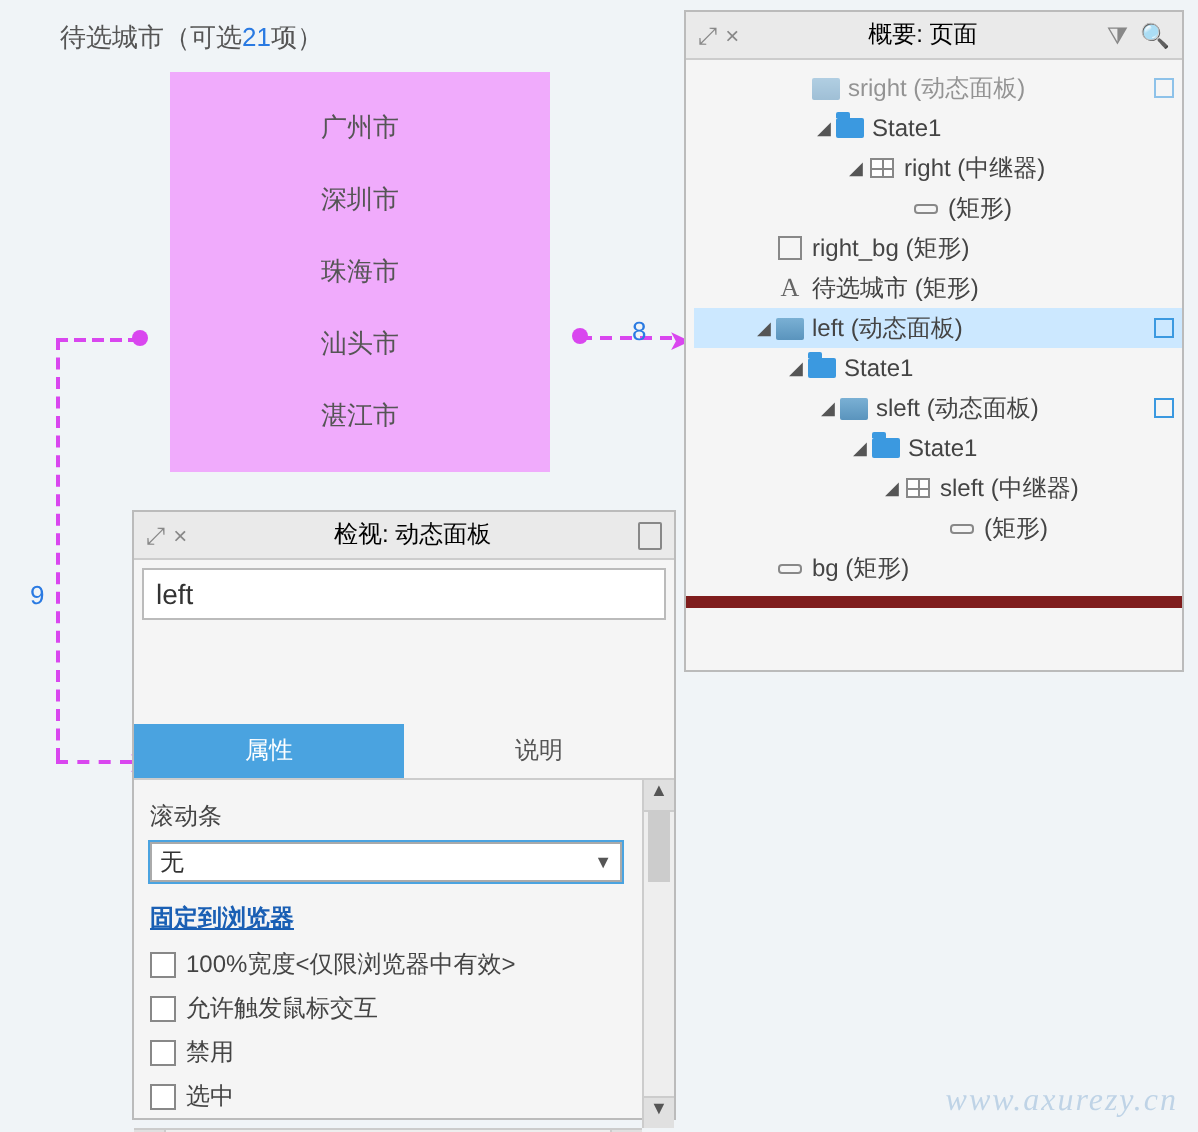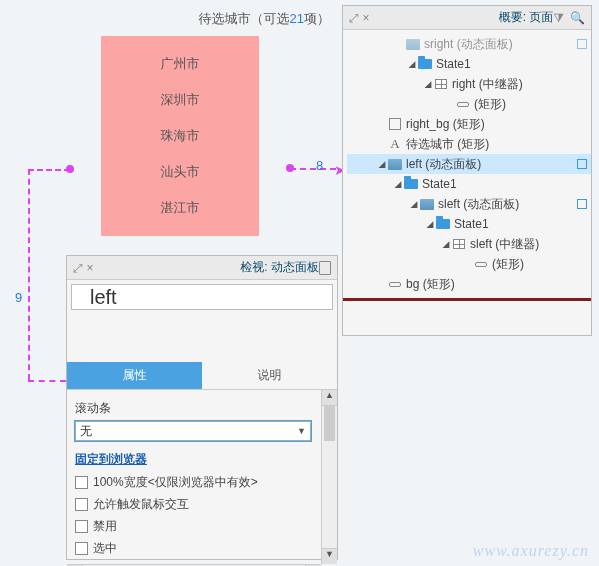--- a/index.html
+++ b/index.html
@@ -1,64 +1,64 @@
 <!DOCTYPE html>
 <html><head>
 <meta charset="utf-8">
 <style>
 * { box-sizing: border-box; margin: 0; padding: 0; font-family: "Microsoft YaHei", sans-serif; }
 body { width: 599px; height: 566px; background: #f0f4f7; position: relative; font-size: 12px; }
 
 .canvas { position: absolute; left: 30px; top: 10px; width: 300px; }
-.title-row { text-align: right; font-size: 13px; color: #555; margin-bottom: 8px; }
+.title-row { text-align: left; font-size: 13px; color: #555; margin-bottom: 8px; }
 .title-row .num { color: #2a7ae2; }
-.green-box { background: #fca5a5; width: 158px; margin: 0 auto; padding: 10px 0; }
+.green-box { background: #f0abfc; width: 190px; margin: 0 auto; padding: 10px 0; }
 .city-item { text-align: center; color: #555; font-size: 13px; padding: 9px 0; }
 
 .annot-8 { position: absolute; left: 290px; top: 168px; width: 46px; border-top: 2px dashed #d946ef; }
 .annot-8-dot { position: absolute; left: 286px; top: 164px; width: 8px; height: 8px; background: #d946ef; border-radius: 50%; }
 .annot-8-arrow { position: absolute; left: 334px; top: 162px; color: #d946ef; font-size: 14px; }
 .annot-8-num { position: absolute; left: 316px; top: 158px; color: #2a7ae2; font-size: 13px; }
 
 .annot-9 { position: absolute; left: 28px; top: 169px; width: 42px; border-top: 2px dashed #d946ef; }
 .annot-9-v { position: absolute; left: 28px; top: 169px; height: 211px; border-left: 2px dashed #d946ef; }
 .annot-9-h2 { position: absolute; left: 28px; top: 380px; width: 38px; border-top: 2px dashed #d946ef; }
 .annot-9-arrow { position: absolute; left: 64px; top: 373px; color: #d946ef; font-size: 14px; }
 .annot-9-dot { position: absolute; left: 66px; top: 165px; width: 8px; height: 8px; background: #d946ef; border-radius: 50%; }
 .annot-9-num { position: absolute; left: 15px; top: 290px; color: #2a7ae2; font-size: 13px; }
 
 .panel { position: absolute; background: #f5f5f5; border: 1px solid #bbb; }
 .outline-panel { left: 342px; top: 5px; width: 250px; height: 331px; }
 .inspect-panel { left: 66px; top: 255px; width: 272px; height: 305px; }
 
 .panel-header { display: flex; align-items: center; height: 24px; border-bottom: 1px solid #ccc; padding: 0 6px; background: #eaeaea; }
 .panel-header .controls { display: flex; gap: 4px; color: #888; }
-.panel-header .ptitle { flex: 1; text-align: right; color: #0c4a6e; }
+.panel-header .ptitle { flex: 1; text-align: center; color: #000000; }
 .panel-header .right-icons { display: flex; gap: 6px; color: #888; }
 .doc-icon { width: 12px; height: 14px; border: 1px solid #888; border-radius: 1px; position: relative; }
 
-.tree { padding: 4px 0 4px 4px; overflow: hidden; border-bottom: 3px solid #7f1d1d; }
+.tree { padding: 4px 0 4px 4px; overflow: hidden; border-bottom: 6px solid #7f1d1d; }
 .tree-row { display: flex; align-items: center; height: 20px; color: #444; white-space: nowrap; }
 .tree-row.sel { background: #cce8ff; }
 .tree-row .tri { width: 10px; color: #555; font-size: 9px; text-align: center; }
 .tree-row .ico { width: 16px; height: 14px; display: inline-flex; align-items: center; justify-content: center; margin-right: 3px; }
 .tree-row .txt { flex: 1; }
 .tree-row .end-sq { width: 10px; height: 10px; border: 1px solid #3b99e0; margin-right: 4px; }
 .folder { width: 14px; height: 10px; background: #3b99e0; border-radius: 1px; position: relative; }
 .folder:before { content: ""; position: absolute; top: -3px; left: 0; width: 7px; height: 3px; background: #3b99e0; border-radius: 1px 1px 0 0; }
 .dp-icon { width: 14px; height: 11px; background: linear-gradient(#7ab0d4,#5a94bd); border-radius: 1px; }
 .grid-icon { width: 12px; height: 10px; border: 1px solid #888; background: linear-gradient(#fff 50%,#fff 50%); position: relative; }
 .grid-icon:before { content: ""; position: absolute; left: 50%; top: 0; bottom: 0; border-left: 1px solid #888; }
 .grid-icon:after { content: ""; position: absolute; top: 50%; left: 0; right: 0; border-top: 1px solid #888; }
 .rect-icon { width: 12px; height: 5px; border: 1px solid #888; border-radius: 2px; }
 .check-icon { width: 12px; height: 12px; border: 1px solid #888; }
 .a-letter { font-family: serif; font-size: 13px; color: #666; }
 .ind { display: inline-block; }
 
-.name-input { margin: 4px; width: calc(100% - 8px); height: 26px; border: 1px solid #bbb; padding: 0 18px; font-size: 20px; color: #333; }
+.name-input { margin: 4px; width: calc(100% - 8px); height: 26px; border: 1px solid #bbb; padding: 0 6px; font-size: 14px; color: #333; }
 .tabs { display: flex; border-bottom: 1px solid #ccc; }
 .tab { flex: 1; text-align: center; padding: 5px 0; color: #555; cursor: pointer; margin-top: 48px; }
 .tab.active { background: #4aa3e0; color: #fff; }
 
 .props { padding: 6px 8px; position: relative; height: 190px; }
 .prop-label { color: #444; margin: 4px 0; }
 .select-row { position: relative; }
 .sel-box { width: 100%; height: 20px; border: 1px solid #aaa; background: #fff; padding: 0 4px; color: #333; display: flex; align-items: center; justify-content: space-between; }
 .sel-arrow { font-size: 9px; color: #555; }
 .link-txt { color: #1a5fb4; text-decoration: underline; margin: 10px 0 6px; cursor: pointer; font-weight: bold; }

